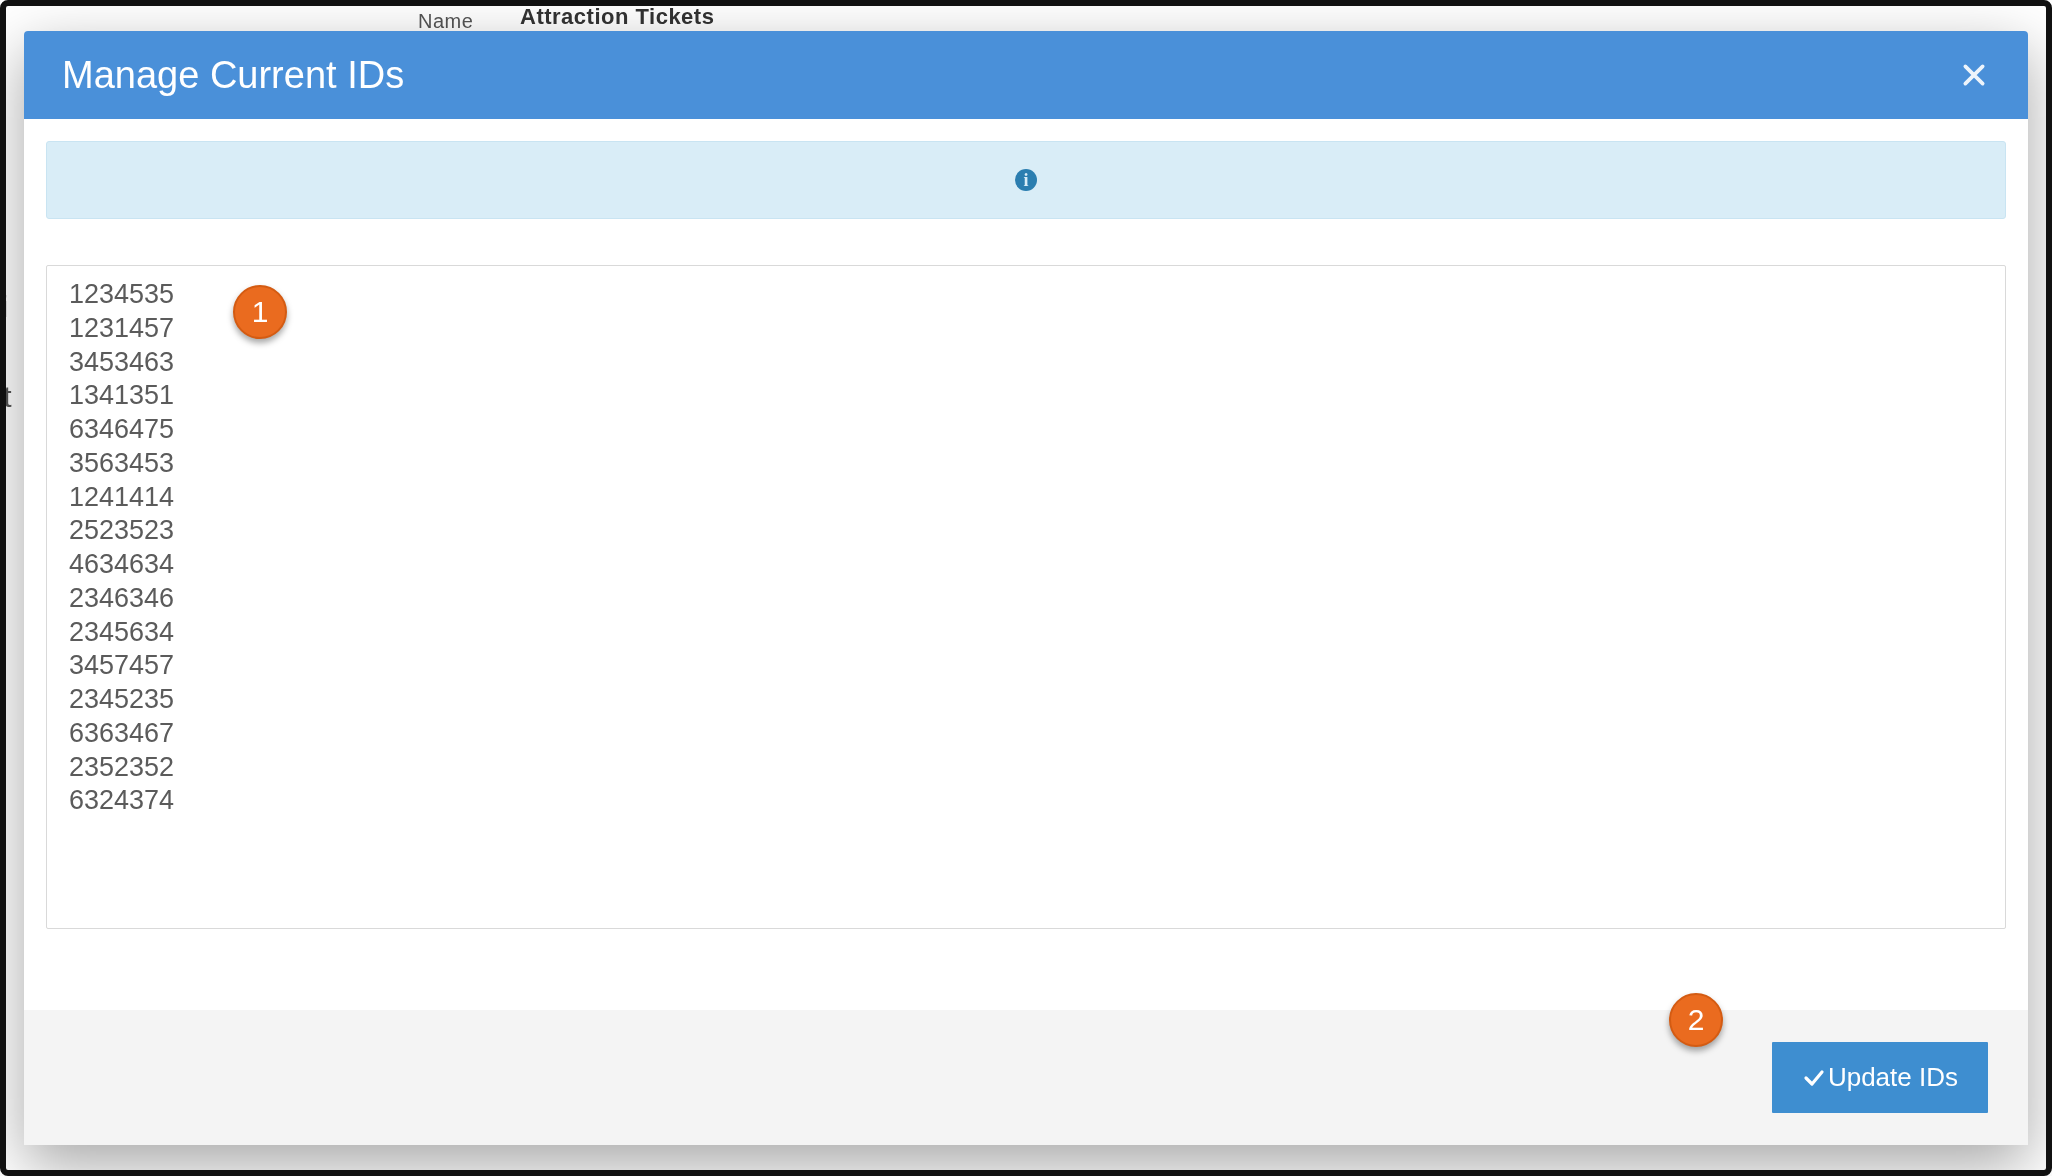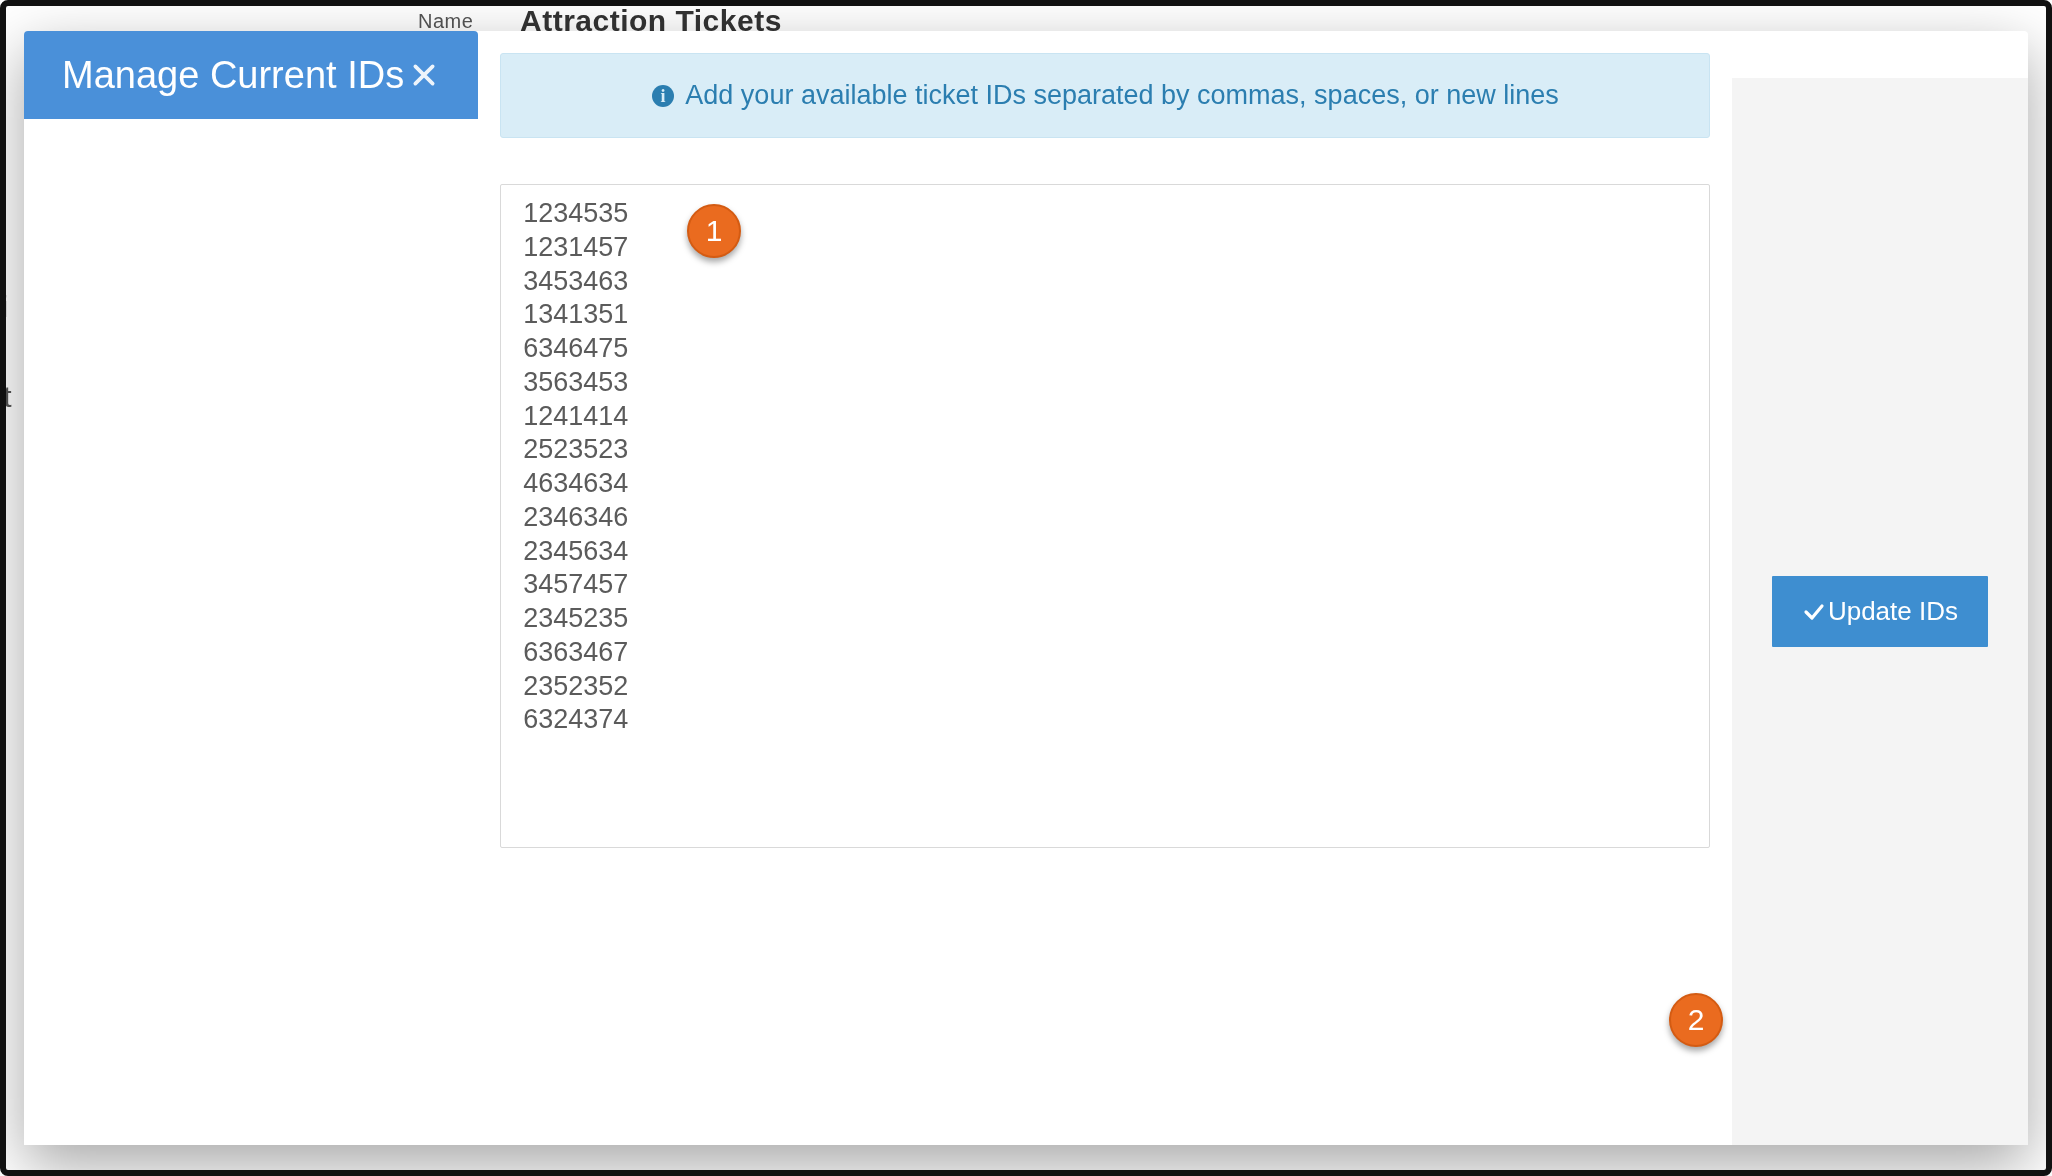--- a/index.html
+++ b/index.html
@@ -14,21 +14,21 @@
 
   
   .bg-peek {
     position: absolute;
     color: #4a4a4a;
     font-size: 28px;
     letter-spacing: 0.5px;
     white-space: nowrap;
   }
   .bg-name-label { left: 418px; top: 10px; font-size: 20px; color:#555;}
-  .bg-name-value { left: 520px; top: 4px; font-size: 30px; font-weight:600; color:#333;}
+  .bg-name-value { left: 520px; top: 4px; font-size: 22px; font-weight:600; color:#333;}
   .bg-side1 { left: -14px; top: 220px; font-size:30px; color:#555;}
   .bg-side2 { left: -14px; top: 290px; font-size:30px; color:#555;}
   .bg-side3 { left: -14px; top: 380px; font-size:30px; color:#555;}
   .bg-side4 { left: -14px; top: 440px; font-size:30px; color:#555;}
 
   
   .frame {
     position: absolute;
     inset: 0;
     border: 6px solid #111;
@@ -40,21 +40,21 @@
   .modal {
     position: absolute;
     left: 24px;
     right: 24px;
     top: 31px;
     bottom: 31px;
     background: #fff;
     box-shadow: 0 20px 60px rgba(0,0,0,0.35);
     border-radius: 4px 4px 0 0;
     display: flex;
-    flex-direction: row;
+    flex-direction: column;
   }
 
   .modal-header {
     background: #4a90d9;
     color: #fff;
     height: 88px;
     display: flex;
     align-items: center;
     justify-content: space-between;
     padding: 0 34px 0 38px;
@@ -183,21 +183,20 @@
   </div>
 
   <div class="modal-body">
     <div class="info-banner">
       <span class="info-icon">
         <svg viewBox="0 0 24 24">
             <circle class="bg" cx="12" cy="12" r="11"></circle>
             <text x="12" y="18" text-anchor="middle" font-size="18">i</text>
           </svg>
       </span>
-      <span>Add your available ticket IDs separated by commas, spaces, or new lines</span>
     </div>
 
     <div class="textarea-wrap">
       <textarea class="ids" style="">1234535
 1231457
 3453463
 1341351
 6346475
 3563453
 1241414

